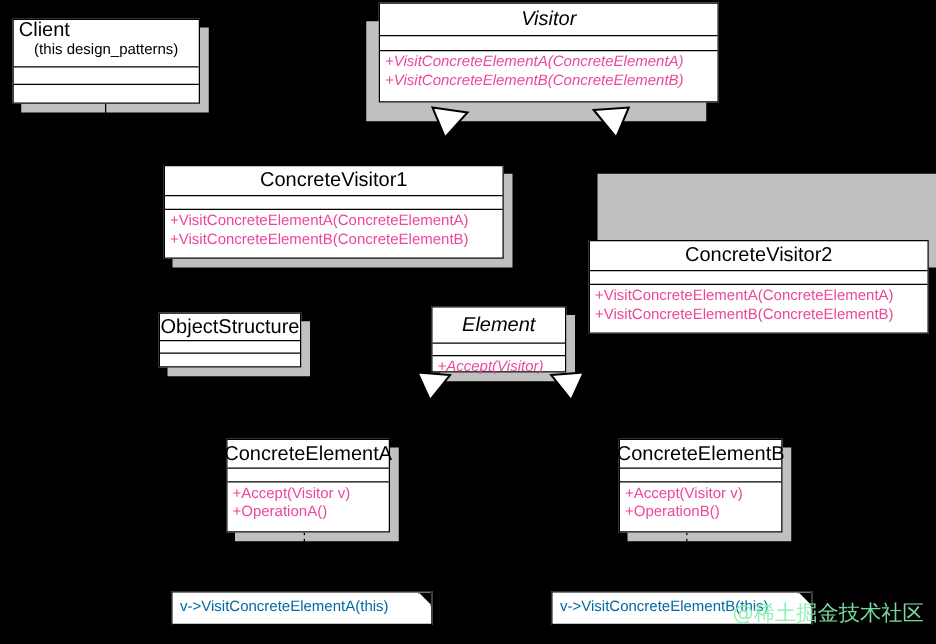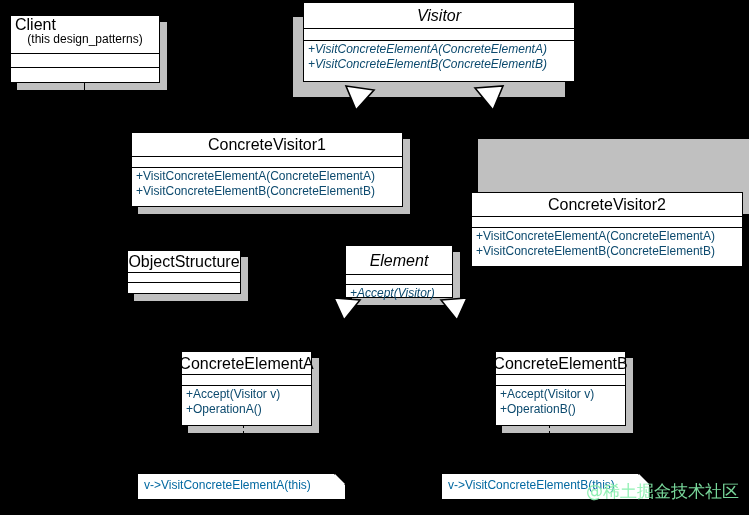--- a/index.html
+++ b/index.html
@@ -55,21 +55,21 @@
     text-align: center;
     font-weight: normal;
     font-size: 12px;
     line-height: 15px;
     color: #000000;
     white-space: nowrap;
   }
   .member {
     font-size: 12px;
     line-height: 15px;
-    color: #0c4a6e;
+    color: #ec4899;
     white-space: nowrap;
     text-align: left;
   }
   .member.abstract {
     font-style: italic;
   }
 
   
   .uml-note {
     position: absolute;

